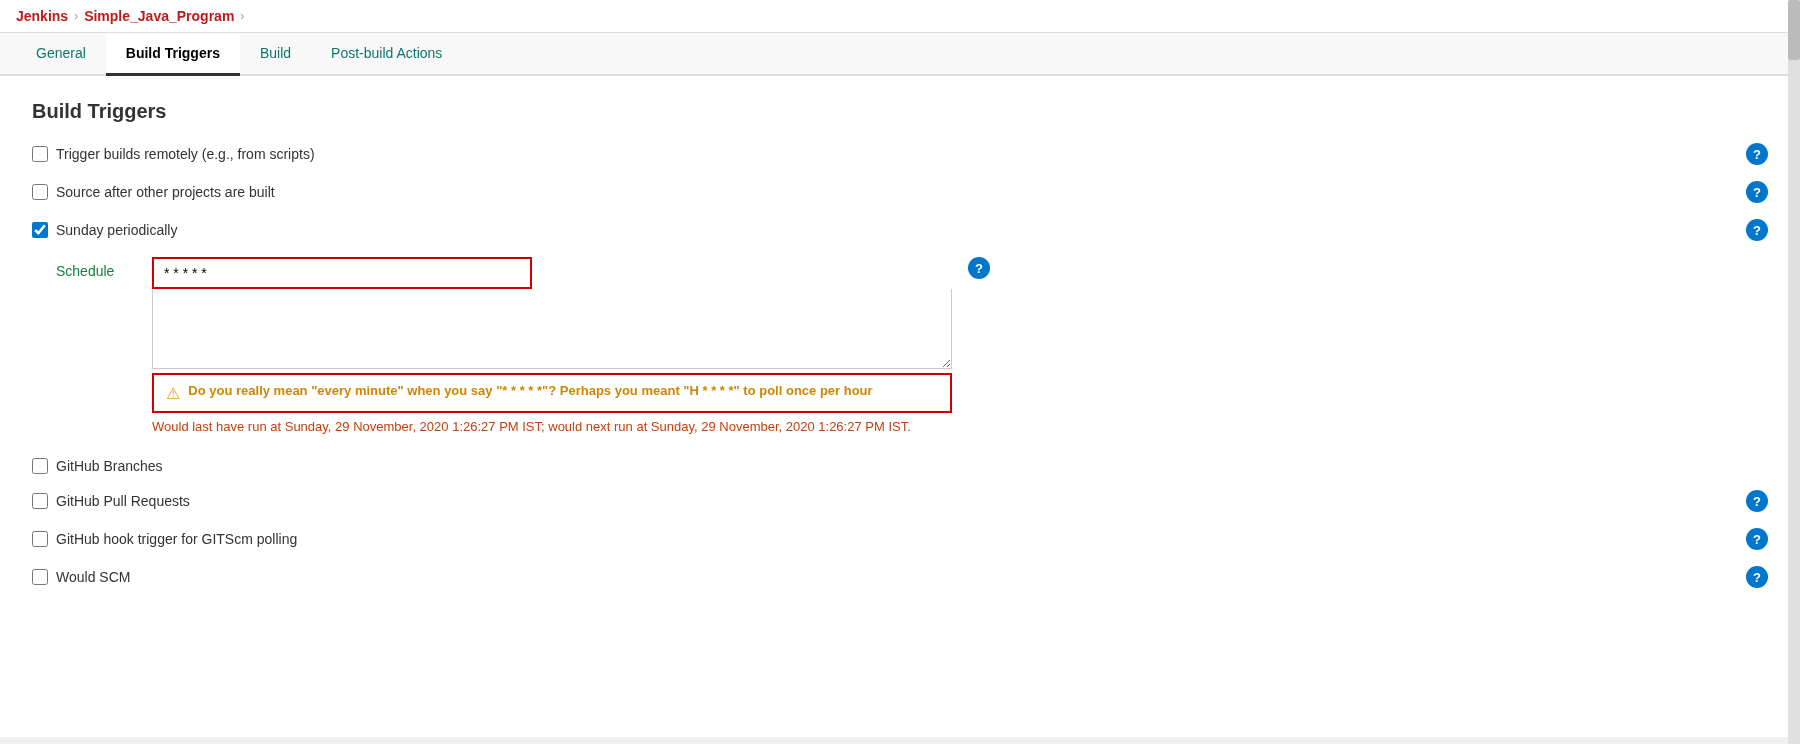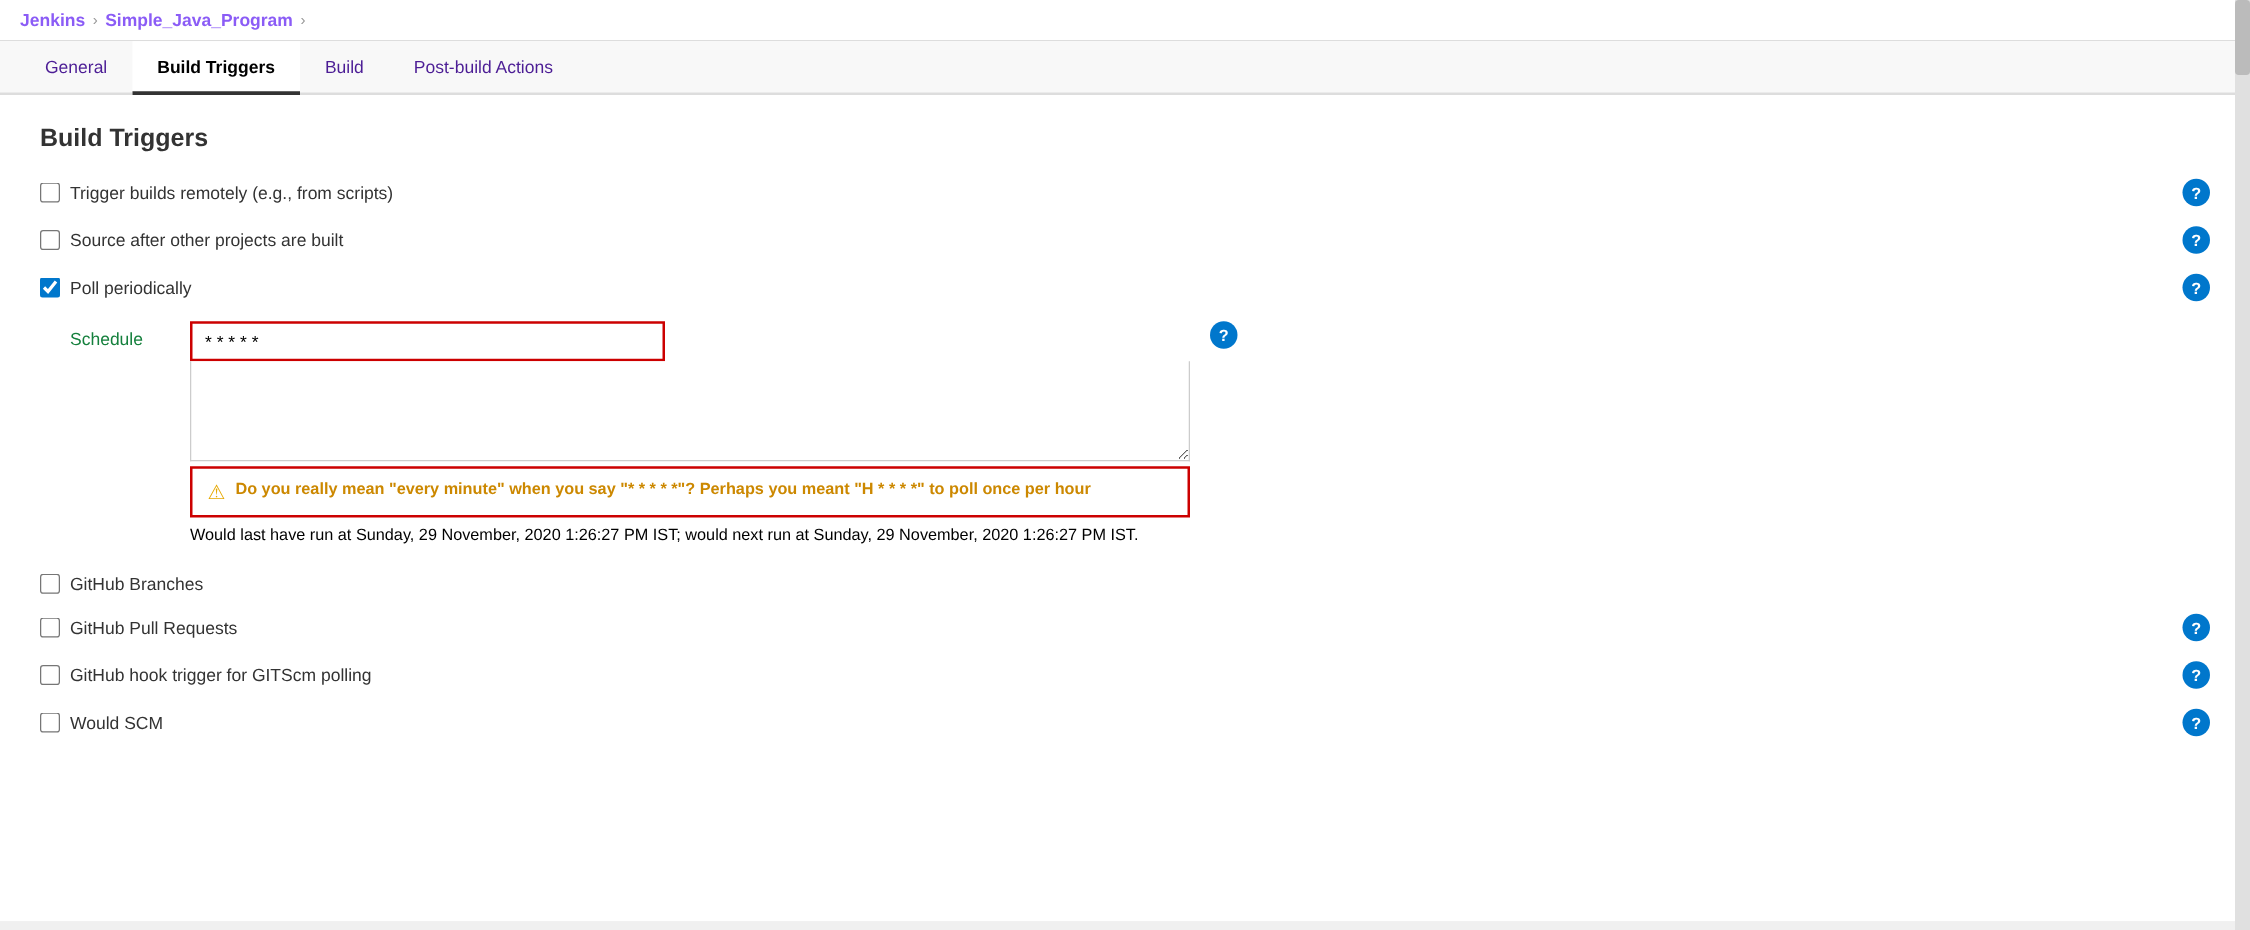--- a/index.html
+++ b/index.html
@@ -14,21 +14,21 @@
     .breadcrumb {
       display: flex;
       align-items: center;
       padding: 8px 16px;
       background: #fff;
       border-bottom: 1px solid #ddd;
       font-size: 14px;
       gap: 6px;
     }
     .breadcrumb-item {
-      color: #8b5cf6;
+      color: #b91c1c;
       font-weight: 600;
     }
     .breadcrumb-arrow {
       color: #999;
       font-size: 12px;
     }
 
     
     .main-content {
       background: #fff;
@@ -40,21 +40,21 @@
     .tab-bar {
       display: flex;
       border-bottom: 2px solid #ddd;
       background: #f8f8f8;
       padding: 0 16px;
     }
     .tab {
       padding: 12px 20px;
       cursor: pointer;
       font-size: 14px;
-      color: #4c1d95;
+      color: #0f766e;
       border-bottom: 3px solid transparent;
       margin-bottom: -2px;
       white-space: nowrap;
     }
     .tab.active {
       color: #000;
       font-weight: 600;
       border-bottom: 3px solid #333;
       background: #fff;
     }
@@ -155,21 +155,21 @@
     }
     .warning-text {
       color: #cc8800;
       font-size: 13px;
       font-weight: 600;
     }
 
     
     .run-info {
       font-size: 13px;
-      color: #000000;
+      color: #c2410c;
       margin-top: 6px;
       max-width: 800px;
     }
 
     
     .help-btn {
       display: inline-flex;
       align-items: center;
       justify-content: center;
       width: 22px;
@@ -237,21 +237,21 @@
       <label class="checkbox-label">
         <input type="checkbox" style="">
         <span>Source after other projects are built</span>
       </label>
       <span class="help-btn" style="margin-left: auto;">?</span>
     </div>
 
     <div class="trigger-item">
       <label class="checkbox-label">
         <input type="checkbox" checked="" style="">
-        <span>Poll periodically</span>
+        <span>Sunday periodically</span>
       </label>
       <span class="help-btn" style="margin-left: auto;">?</span>
     </div>
 
     <div class="schedule-row">
       <span class="schedule-label">Schedule</span>
       <div class="schedule-input-area">
         <input type="text" class="schedule-input" value="* * * * *" style="">
         <textarea class="schedule-textarea" style=""></textarea>
 

